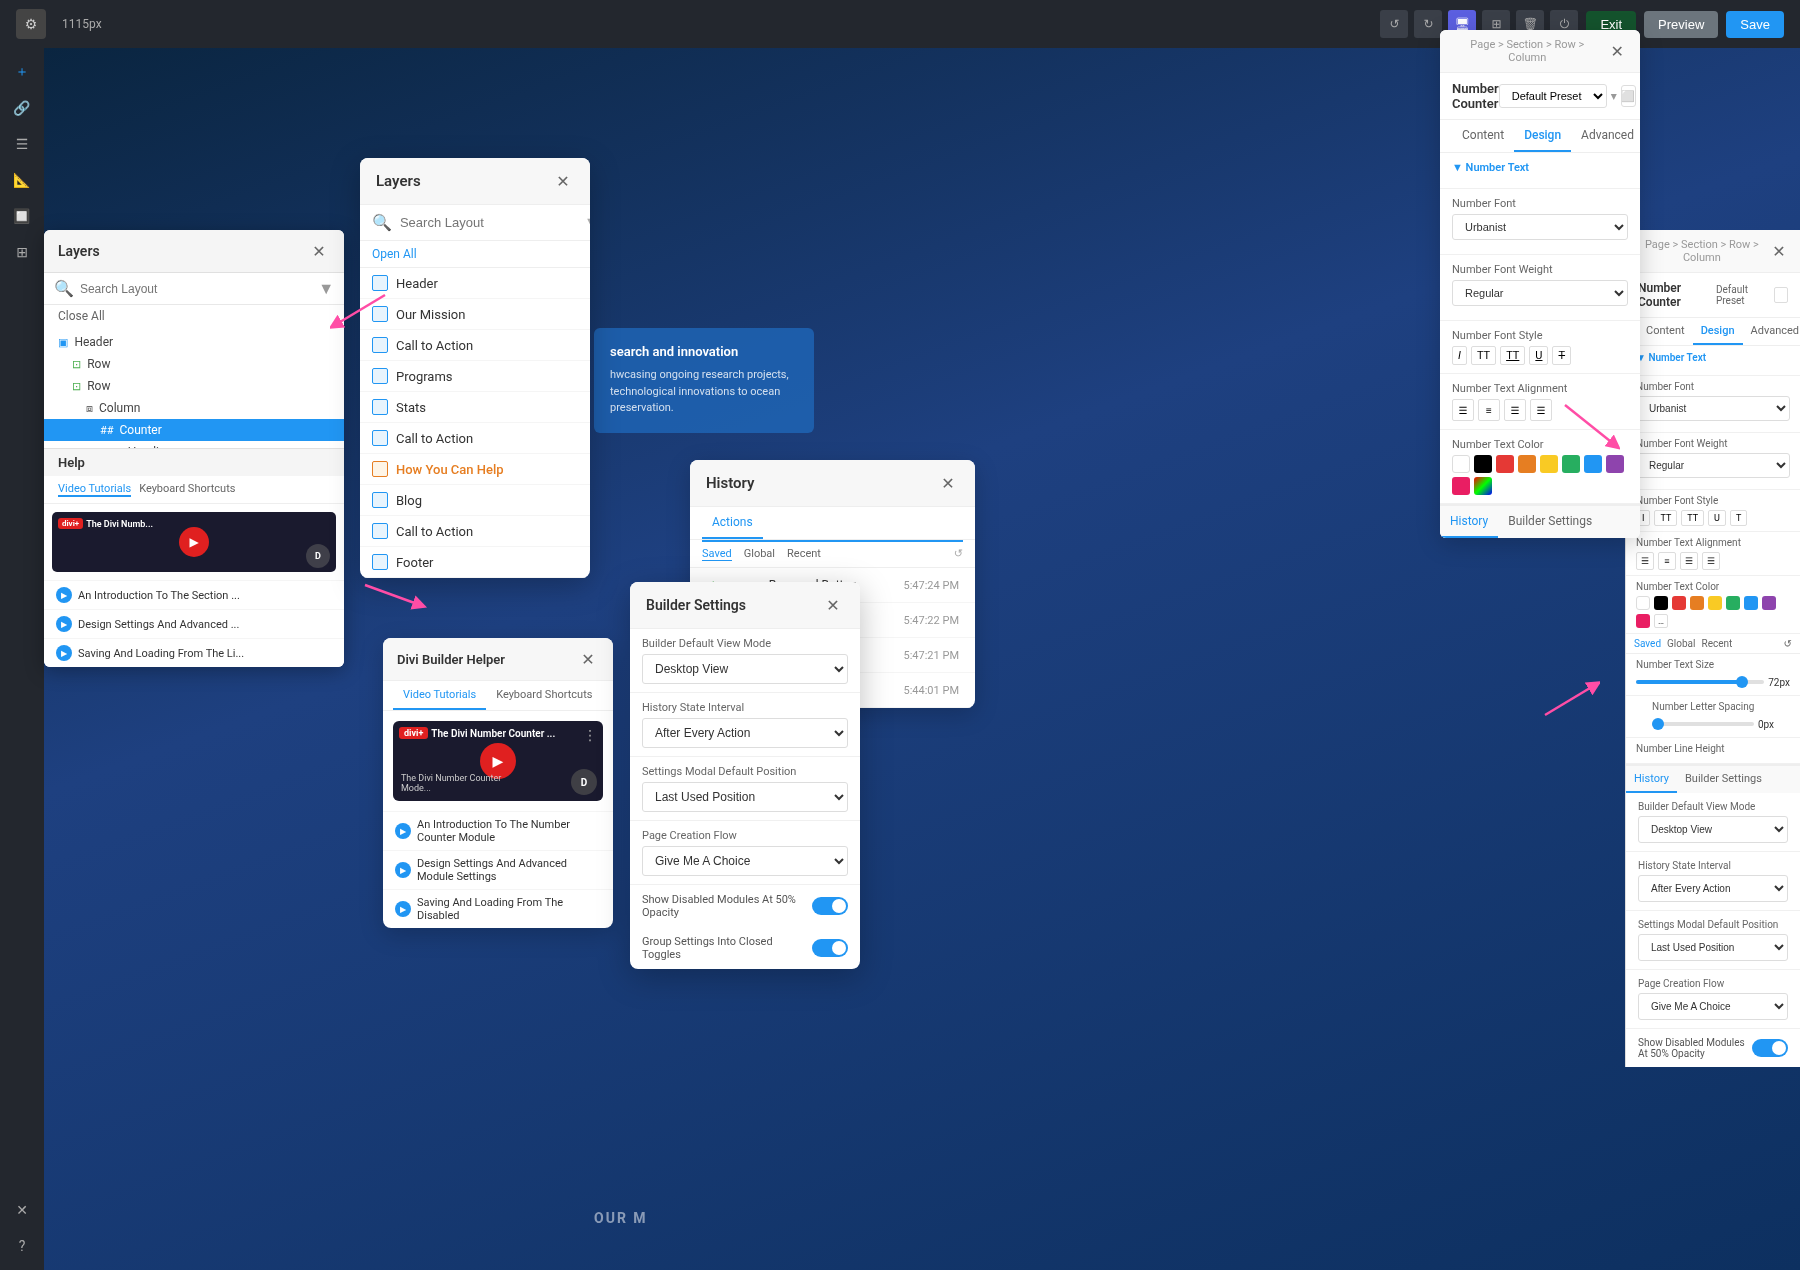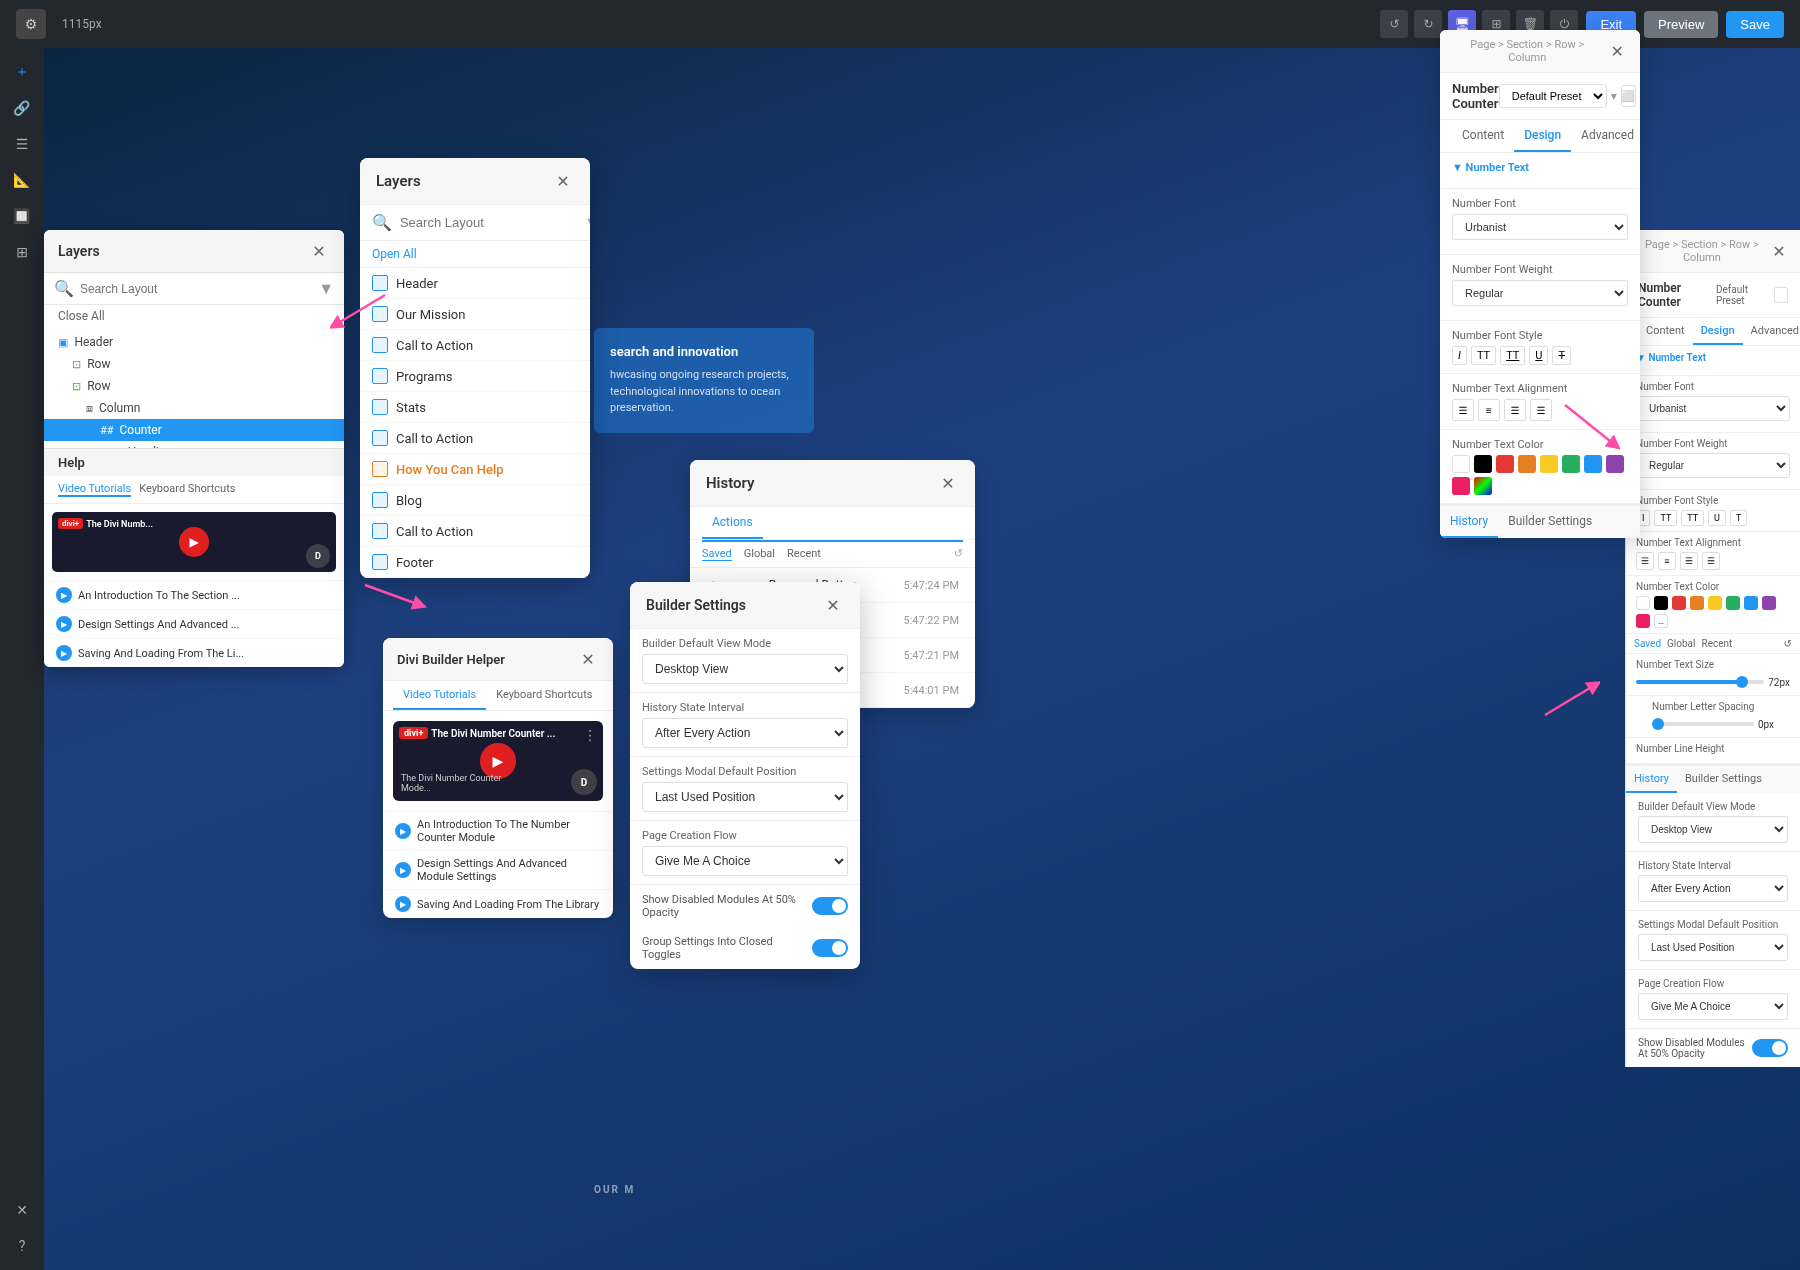--- a/index.html
+++ b/index.html
@@ -44,21 +44,21 @@
 
     .toolbar-btn {
       padding: 6px 14px;
       border-radius: 4px;
       border: none;
       cursor: pointer;
       font-size: 13px;
       font-weight: 500;
     }
 
-    .toolbar-btn-exit { background: #3b82f6; color: #fff; }
+    .toolbar-btn-exit { background: #14532d; color: #fff; }
     .toolbar-btn-preview { background: #6c757d; color: #fff; }
     .toolbar-btn-save { background: #2196F3; color: #fff; }
 
     .toolbar-icons {
       display: flex; gap: 6px; align-items: center;
     }
     .toolbar-icon {
       width: 28px; height: 28px;
       background: #3a3f48;
       border-radius: 3px;
@@ -640,23 +640,23 @@
     }
 
     .page-blue-desc {
       color: rgba(255,255,255,0.8);
       font-size: 11px;
       line-height: 1.5;
     }
 
     .page-our-mission {
       position: absolute;
-      bottom: 75px; left: 550px;
+      bottom: 44px; left: 550px;
       color: rgba(255,255,255,0.5);
-      font-size: 10px;
+      font-size: 14px;
       font-weight: 700;
       letter-spacing: 2px;
       text-transform: uppercase;
     }
 
     
     .panel-slider {
       width: 100%;
       height: 4px;
       background: #e0e0e0;
@@ -1257,21 +1257,21 @@
   <div class="dh-list-item">
     <div class="dh-list-icon">▶</div>
     <span>An Introduction To The Number Counter Module</span>
   </div>
   <div class="dh-list-item">
     <div class="dh-list-icon">▶</div>
     <span>Design Settings And Advanced Module Settings</span>
   </div>
   <div class="dh-list-item">
     <div class="dh-list-icon">▶</div>
-    <span>Saving And Loading From The Library</span>
+    <span>Saving And Loading From The Disabled</span>
   </div>
 </div>
 
 <svg class="arrow-svg" style="top:290px;left:330px;width:60px;height:40px;" viewBox="0 0 60 40">
   <path d="M55 5 L5 35" stroke="#ff4da6" stroke-width="2.5" fill="none" marker-end="url(#arrowhead1)"></path>
   <defs>
     <marker id="arrowhead1" markerWidth="6" markerHeight="6" refX="3" refY="3" orient="auto">
       <path d="M0,0 L0,6 L6,3 z" fill="#ff4da6"></path>
     </marker>
   </defs>

